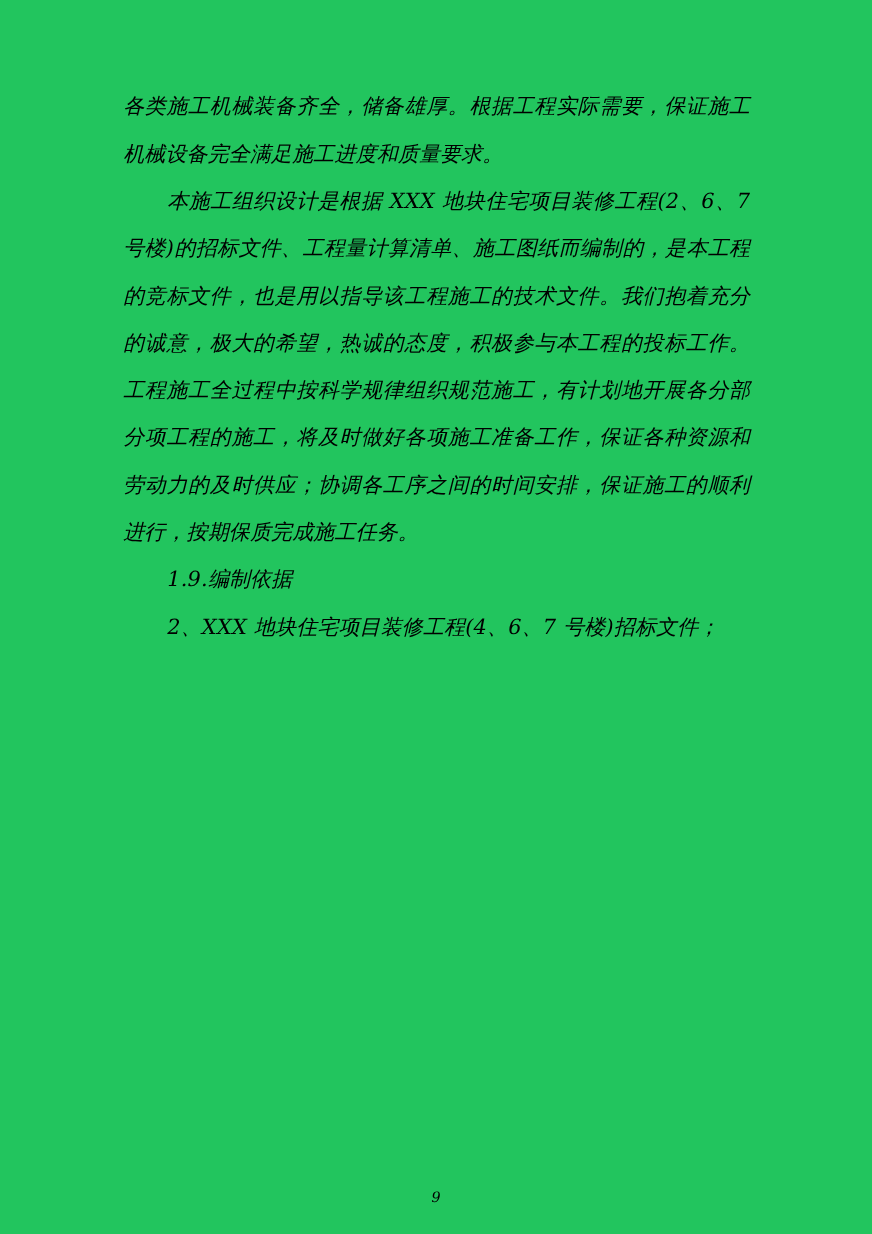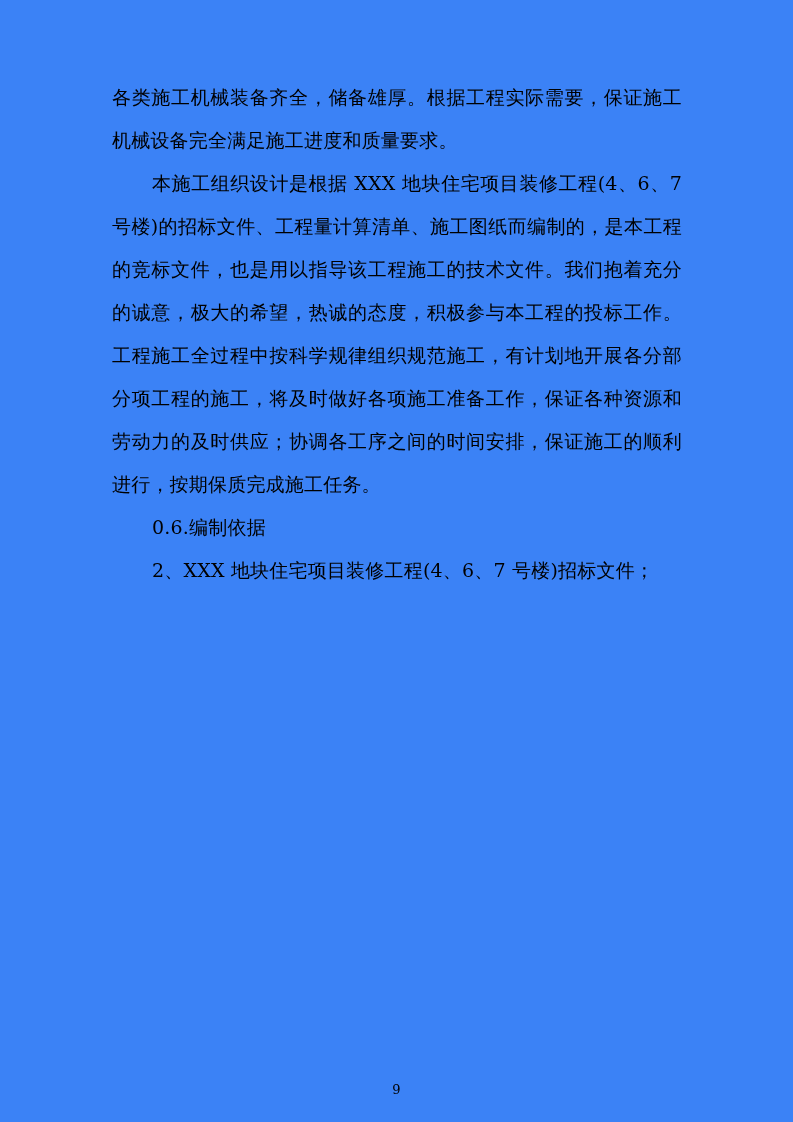--- a/index.html
+++ b/index.html
@@ -4,24 +4,25 @@
 <style>
   html, body {
     margin: 0;
     padding: 0;
     background: #8a8a8a;
   }
   .page {
     position: relative;
     width: 793px;
     height: 1122px;
-    background: #3b82f6;
+    background: #22c55e;
     margin: 0 auto;
     overflow: hidden;
     box-sizing: border-box;
+    font-style: italic;
   }
   .content {
     position: absolute;
     left: 112px;
     top: 76px;
     width: 570px;
   }
   .para {
     font-family: "DejaVu Serif", "Liberation Serif", serif;
     font-size: 19px;
@@ -45,18 +46,18 @@
     font-size: 13px;
     color: #000000;
   }
 </style>
 </head>
 <body>
 
 <div class="page">
   <div class="content">
     <p class="para">各类施工机械装备齐全，储备雄厚。根据工程实际需要，保证施工机械设备完全满足施工进度和质量要求。</p>
-    <p class="para indent">本施工组织设计是根据 XXX 地块住宅项目装修工程(4、6、7 号楼)的招标文件、工程量计算清单、施工图纸而编制的，是本工程的竞标文件，也是用以指导该工程施工的技术文件。我们抱着充分的诚意，极大的希望，热诚的态度，积极参与本工程的投标工作。工程施工全过程中按科学规律组织规范施工，有计划地开展各分部分项工程的施工，将及时做好各项施工准备工作，保证各种资源和劳动力的及时供应；协调各工序之间的时间安排，保证施工的顺利进行，按期保质完成施工任务。</p>
-    <p class="para indent">0.6.编制依据</p>
+    <p class="para indent">本施工组织设计是根据 XXX 地块住宅项目装修工程(2、6、7 号楼)的招标文件、工程量计算清单、施工图纸而编制的，是本工程的竞标文件，也是用以指导该工程施工的技术文件。我们抱着充分的诚意，极大的希望，热诚的态度，积极参与本工程的投标工作。工程施工全过程中按科学规律组织规范施工，有计划地开展各分部分项工程的施工，将及时做好各项施工准备工作，保证各种资源和劳动力的及时供应；协调各工序之间的时间安排，保证施工的顺利进行，按期保质完成施工任务。</p>
+    <p class="para indent">1.9.编制依据</p>
     <p class="para indent">2、XXX 地块住宅项目装修工程(4、6、7 号楼)招标文件；</p>
   </div>
   <div class="page-number">9</div>
 </div>
 
 </body></html>

